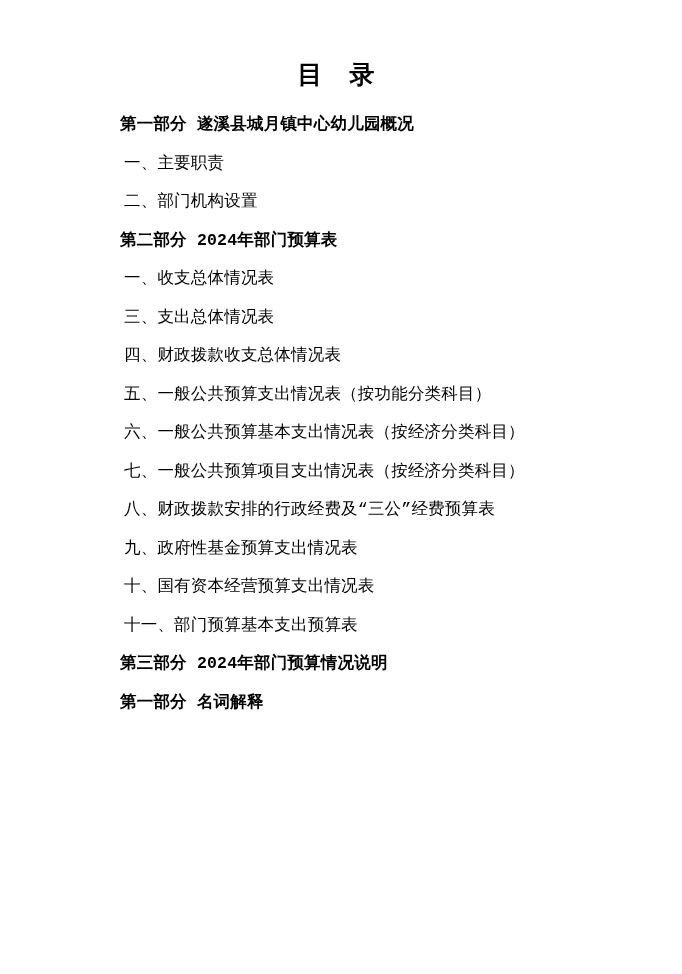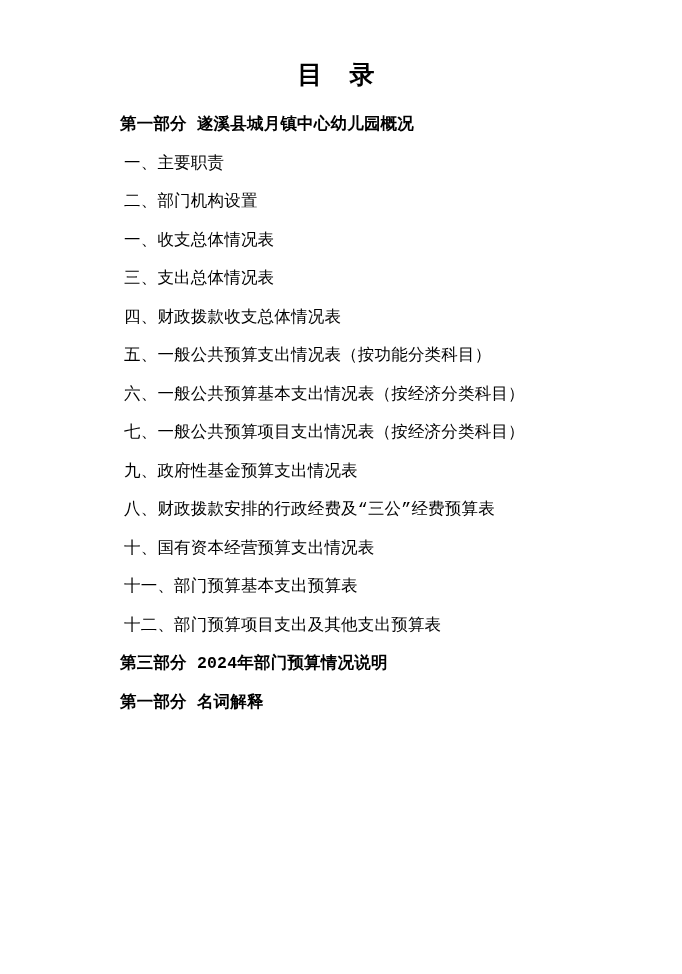--- a/index.html
+++ b/index.html
@@ -55,27 +55,27 @@
 </style>
 </head>
 <body>
 
 <div class="page">
   <div class="doc-title">目  录</div>
   <ul class="toc">
     <li class="toc-entry level-part">第一部分  遂溪县城月镇中心幼儿园概况</li>
     <li class="toc-entry level-item">一、主要职责</li>
     <li class="toc-entry level-item">二、部门机构设置</li>
+    <li class="toc-entry level-part">第二部分  2024年部门预算表</li>
     <li class="toc-entry level-item">一、收支总体情况表</li>
     <li class="toc-entry level-item">三、支出总体情况表</li>
     <li class="toc-entry level-item">四、财政拨款收支总体情况表</li>
     <li class="toc-entry level-item">五、一般公共预算支出情况表（按功能分类科目）</li>
     <li class="toc-entry level-item">六、一般公共预算基本支出情况表（按经济分类科目）</li>
     <li class="toc-entry level-item">七、一般公共预算项目支出情况表（按经济分类科目）</li>
+    <li class="toc-entry level-item">八、财政拨款安排的行政经费及“三公”经费预算表</li>
     <li class="toc-entry level-item">九、政府性基金预算支出情况表</li>
-    <li class="toc-entry level-item">八、财政拨款安排的行政经费及“三公”经费预算表</li>
     <li class="toc-entry level-item">十、国有资本经营预算支出情况表</li>
     <li class="toc-entry level-item">十一、部门预算基本支出预算表</li>
-    <li class="toc-entry level-item">十二、部门预算项目支出及其他支出预算表</li>
     <li class="toc-entry level-part">第三部分  2024年部门预算情况说明</li>
     <li class="toc-entry level-part">第一部分  名词解释</li>
   </ul>
 </div>
 
 </body></html>

